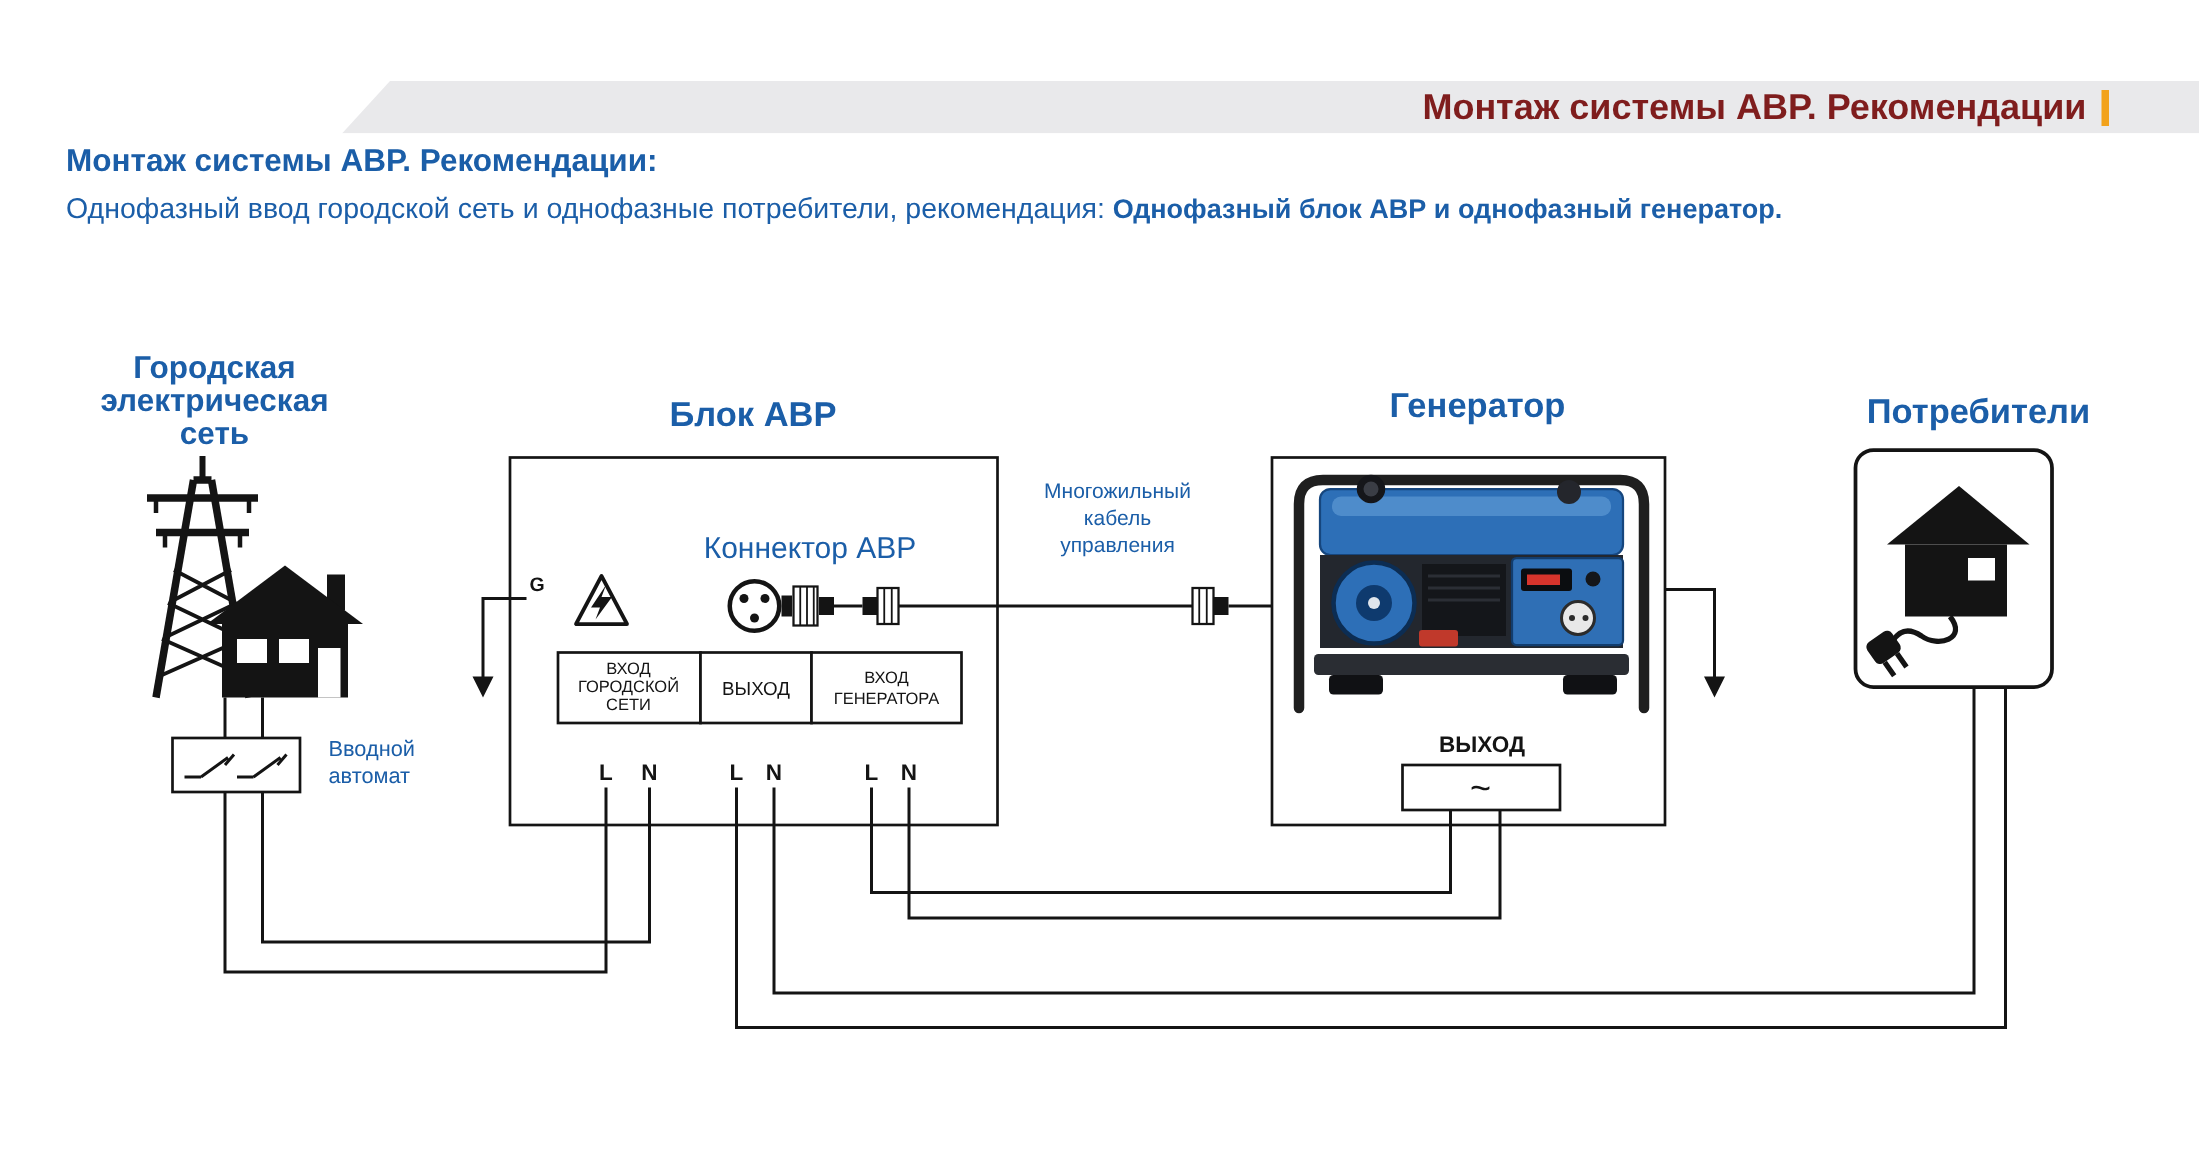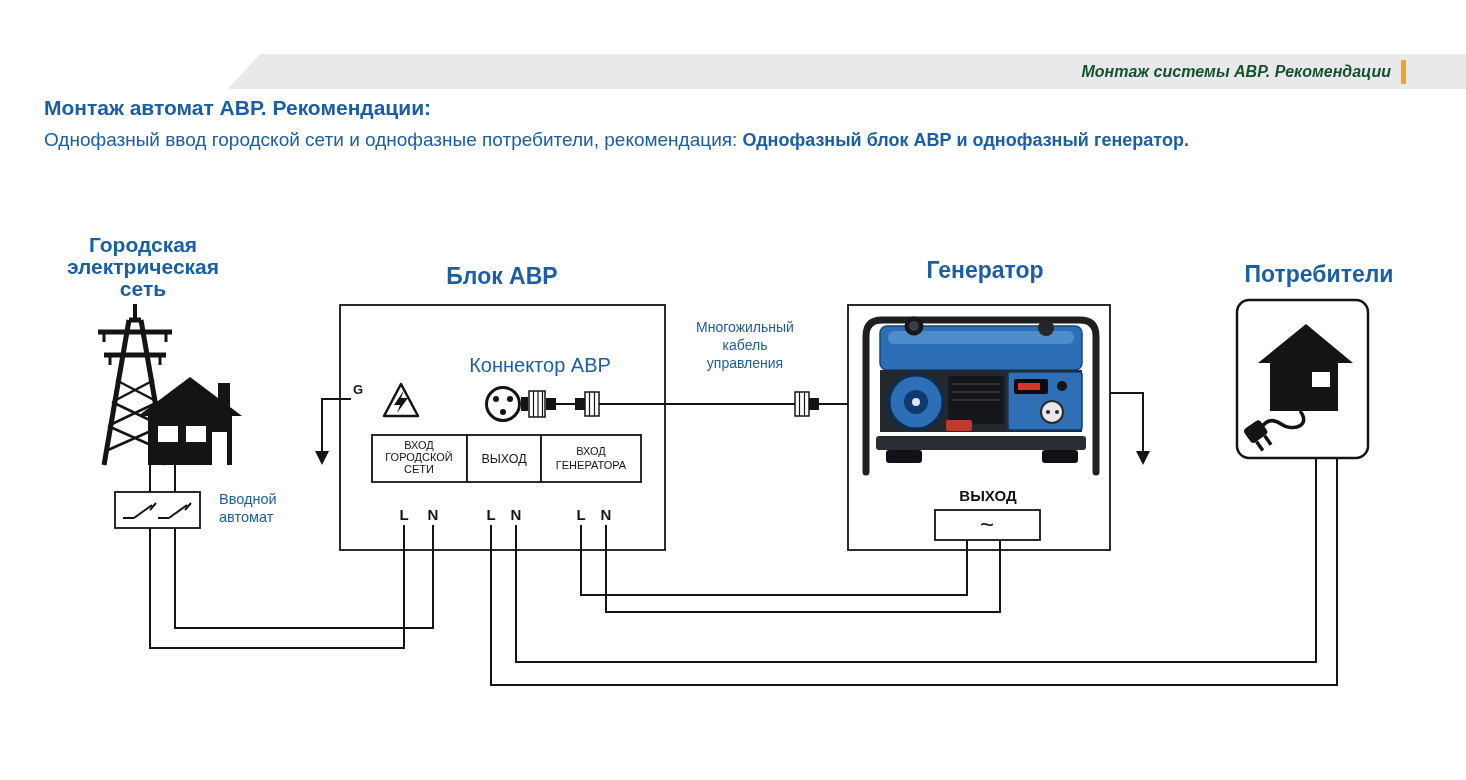--- a/index.html
+++ b/index.html
@@ -8,21 +8,21 @@
     position:relative; width:1466px; height:780px; background:#ffffff;
     font-family:"Liberation Sans", sans-serif; overflow:hidden;
   }
   .ribbon {
     position:absolute; left:228px; top:54px; right:0; height:35px;
     background:#e9e9eb;
     clip-path:polygon(32px 0, 100% 0, 100% 100%, 0 100%);
     display:flex; align-items:center; justify-content:flex-end;
     padding-right:60px; gap:10px;
   }
-  .ribbon-title { color:#14532d; font-weight:bold; font-size:16px; white-space:nowrap;font-style:italic; }
+  .ribbon-title { color:#7f1d1d; font-weight:bold; font-size:24px; white-space:nowrap; }
   .ribbon-accent { width:5px; height:24px; background:#f2a21b; flex:0 0 auto; }
   .intro { position:absolute; left:44px; top:96px; width:1345px; color:#1b5ea8; }
   .intro h1 { font-size:21px; font-weight:bold; margin-bottom:7px; }
   .intro p { font-size:19px; line-height:1.42; }
   .intro p strong { font-size:18px; }
   .diagram-svg { position:absolute; left:0; top:220px; }
 
   .wire { stroke:#141414; stroke-width:2; fill:none; }
   .box { fill:#ffffff; stroke:#141414; stroke-width:1.8; }
   svg text { font-family:"Liberation Sans", sans-serif; }
@@ -34,22 +34,22 @@
 <body>
 
 <div class="page">
 
   <div class="ribbon">
     <span class="ribbon-title">Монтаж системы АВР. Рекомендации</span>
     <span class="ribbon-accent"></span>
   </div>
 
   <div class="intro">
-    <h1>Монтаж автомат АВР. Рекомендации:</h1>
-    <p><span>Однофазный ввод городской сети и однофазные потребители, рекомендация: </span><strong>Однофазный блок АВР и однофазный генератор.</strong></p>
+    <h1>Монтаж системы АВР. Рекомендации:</h1>
+    <p><span>Однофазный ввод городской сеть и однофазные потребители, рекомендация: </span><strong>Однофазный блок АВР и однофазный генератор.</strong></p>
   </div>
 
   <svg class="diagram-svg" width="1466" height="560" viewBox="0 0 1466 560">
 
     <g>
       <text x="143" y="32" text-anchor="middle" font-size="21" class="t-blue bold">Городская</text>
       <text x="143" y="54" text-anchor="middle" font-size="21" class="t-blue bold">электрическая</text>
       <text x="143" y="76" text-anchor="middle" font-size="21" class="t-blue bold">сеть</text>
 
       <g stroke="#141414" fill="none">

